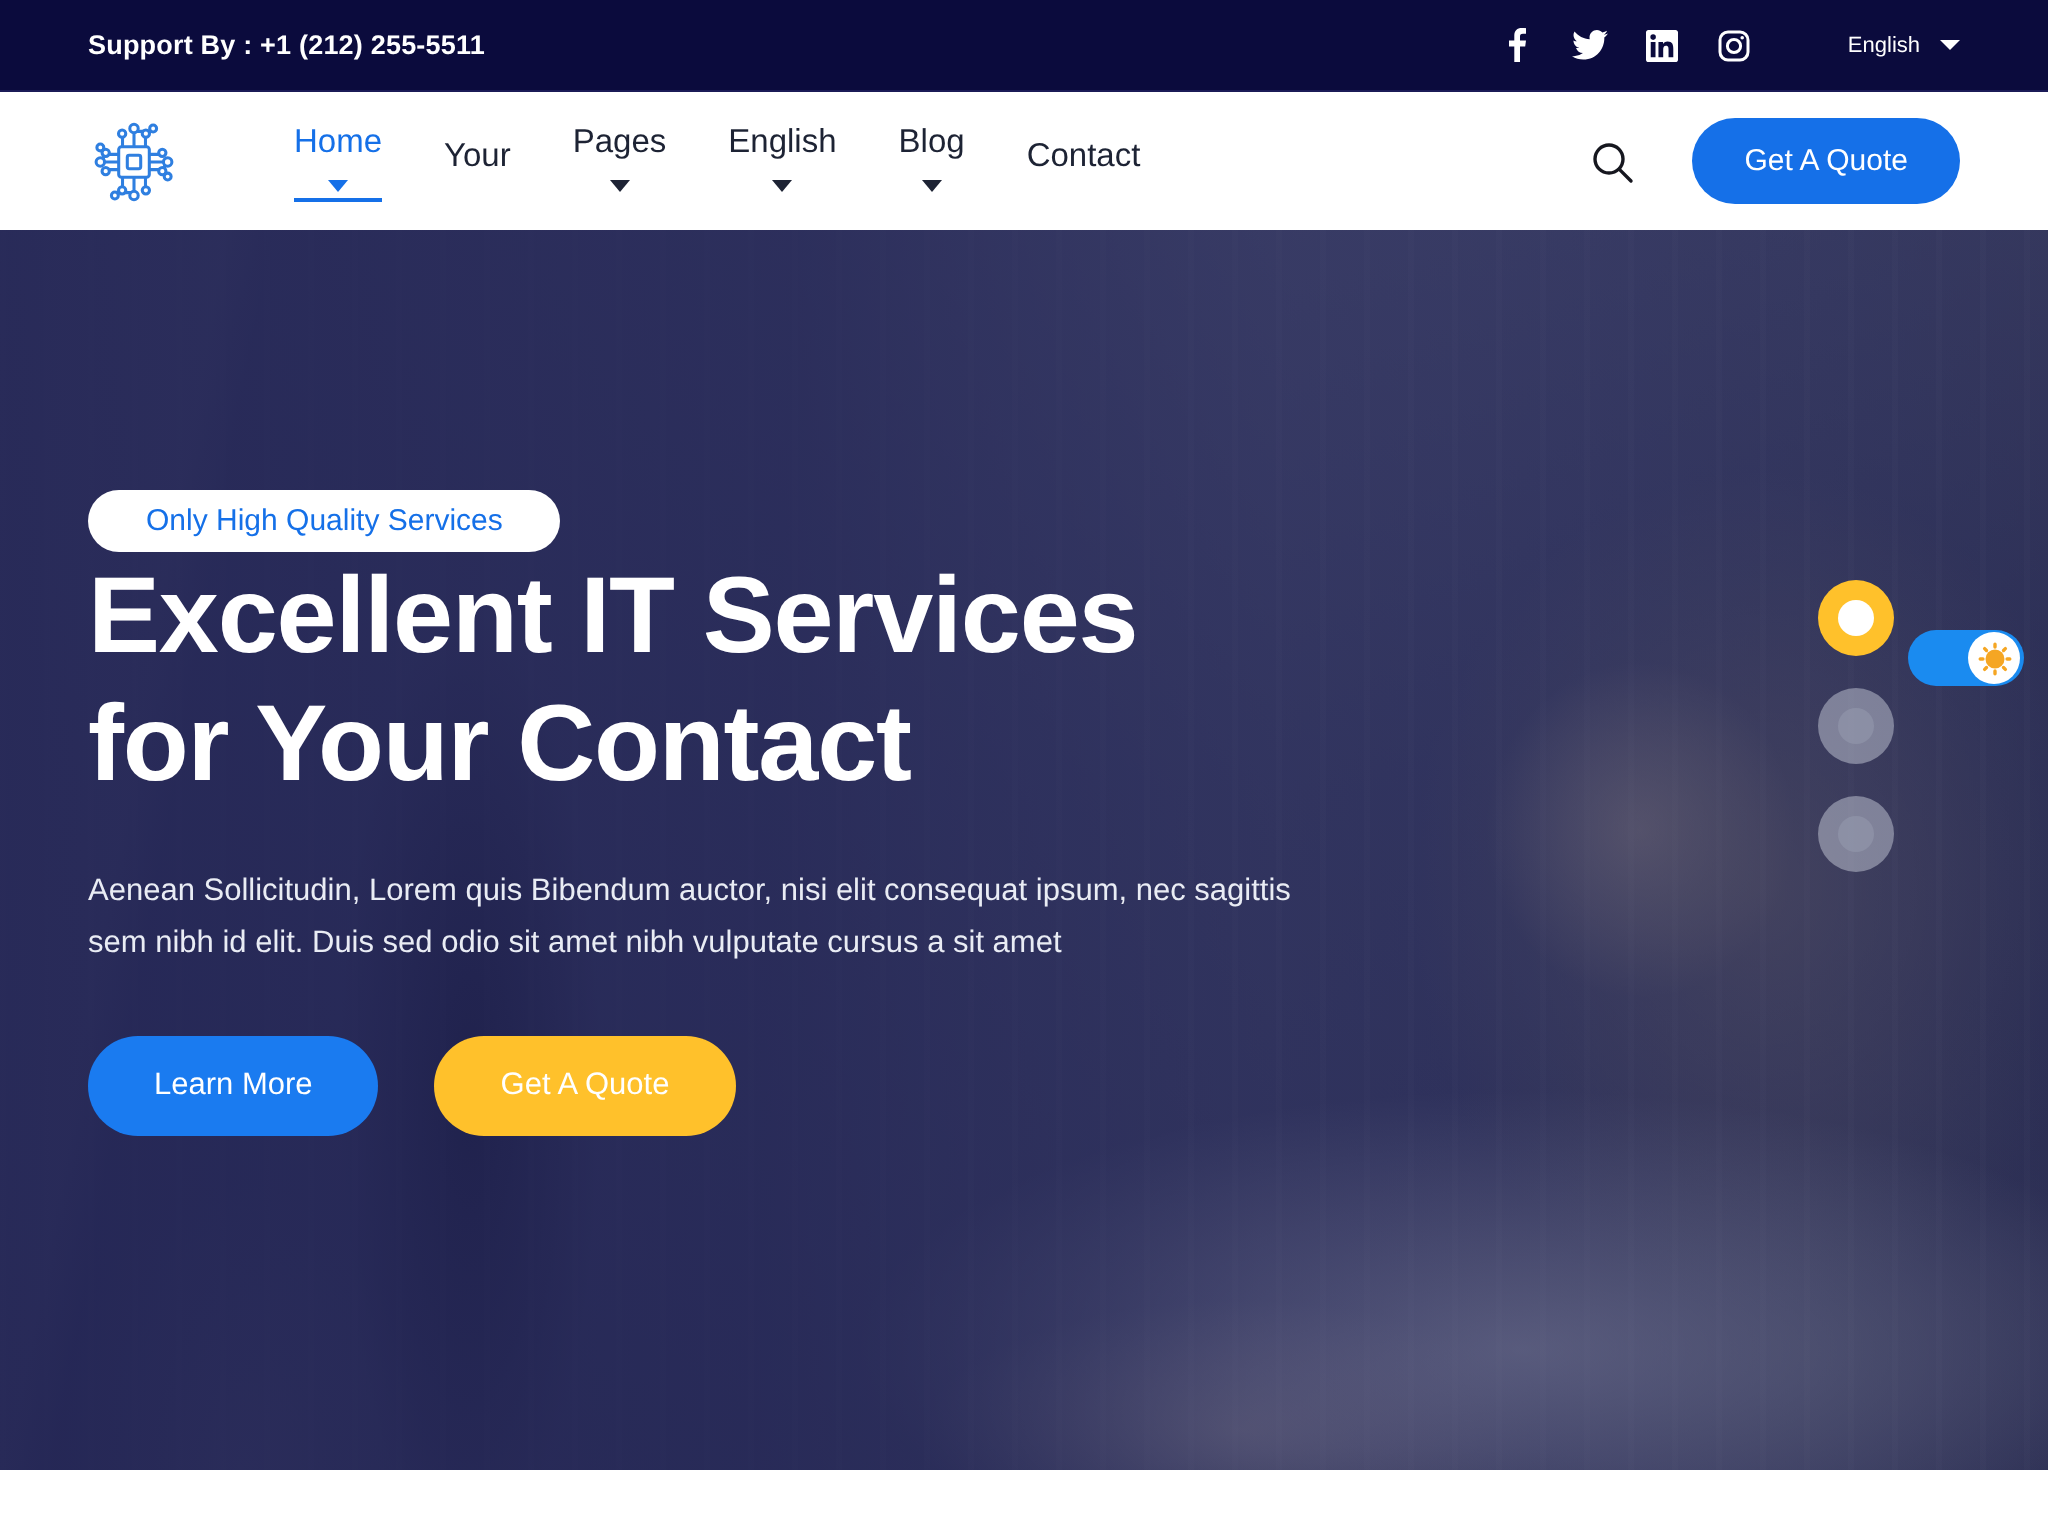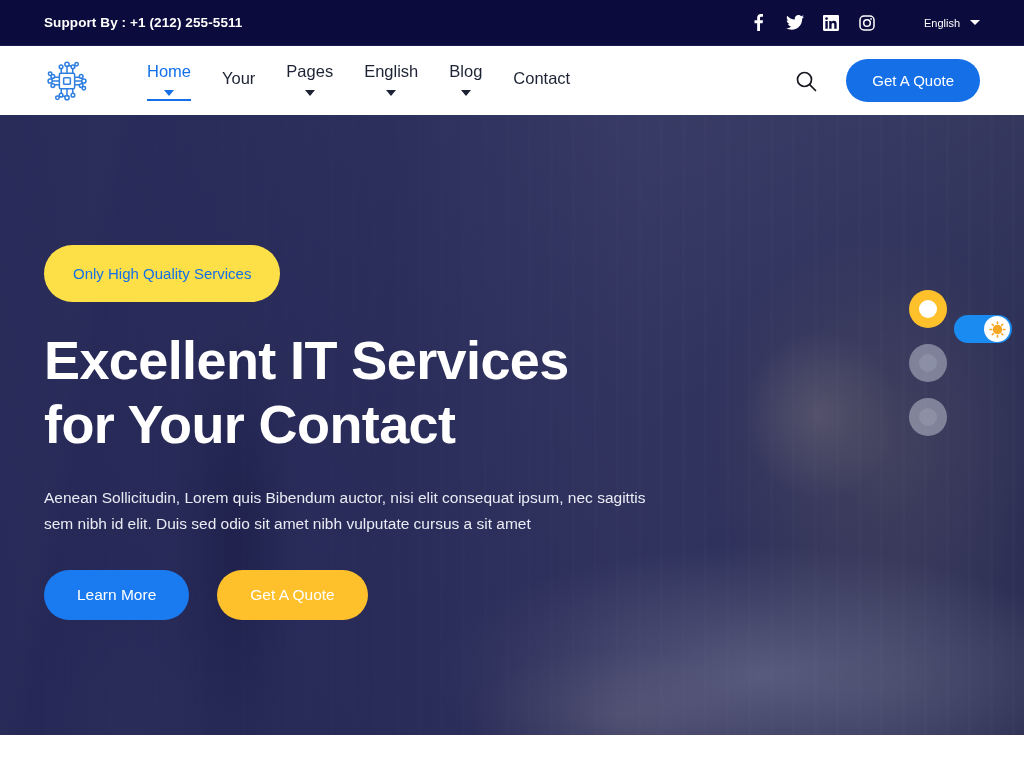--- a/index.html
+++ b/index.html
@@ -162,26 +162,25 @@
     background: linear-gradient(92deg, rgba(32,34,82,.90) 0%, rgba(34,36,84,.80) 38%, rgba(40,42,90,.55) 62%, rgba(42,44,92,.42) 100%);
   }
 
   .hero-inner {
     position: relative;
     padding: 130px 0 0 44px;
     max-width: 700px;
   }
   .hero-badge {
     display: inline-block;
-    background: #fde047;
+    background: #ffffff;
     color: #1570e8;
     font-size: 15px;
-    padding: 20px 29px;
+    padding: 7px 29px;
     border-radius: 40px;
-    margin-bottom: 26px;
     cursor: pointer;
   }
   .hero-title {
     color: #ffffff;
     font-size: 54px;
     font-weight: bold;
     line-height: 1.19;
     letter-spacing: -.6px;
     margin-bottom: 28px;
   }

